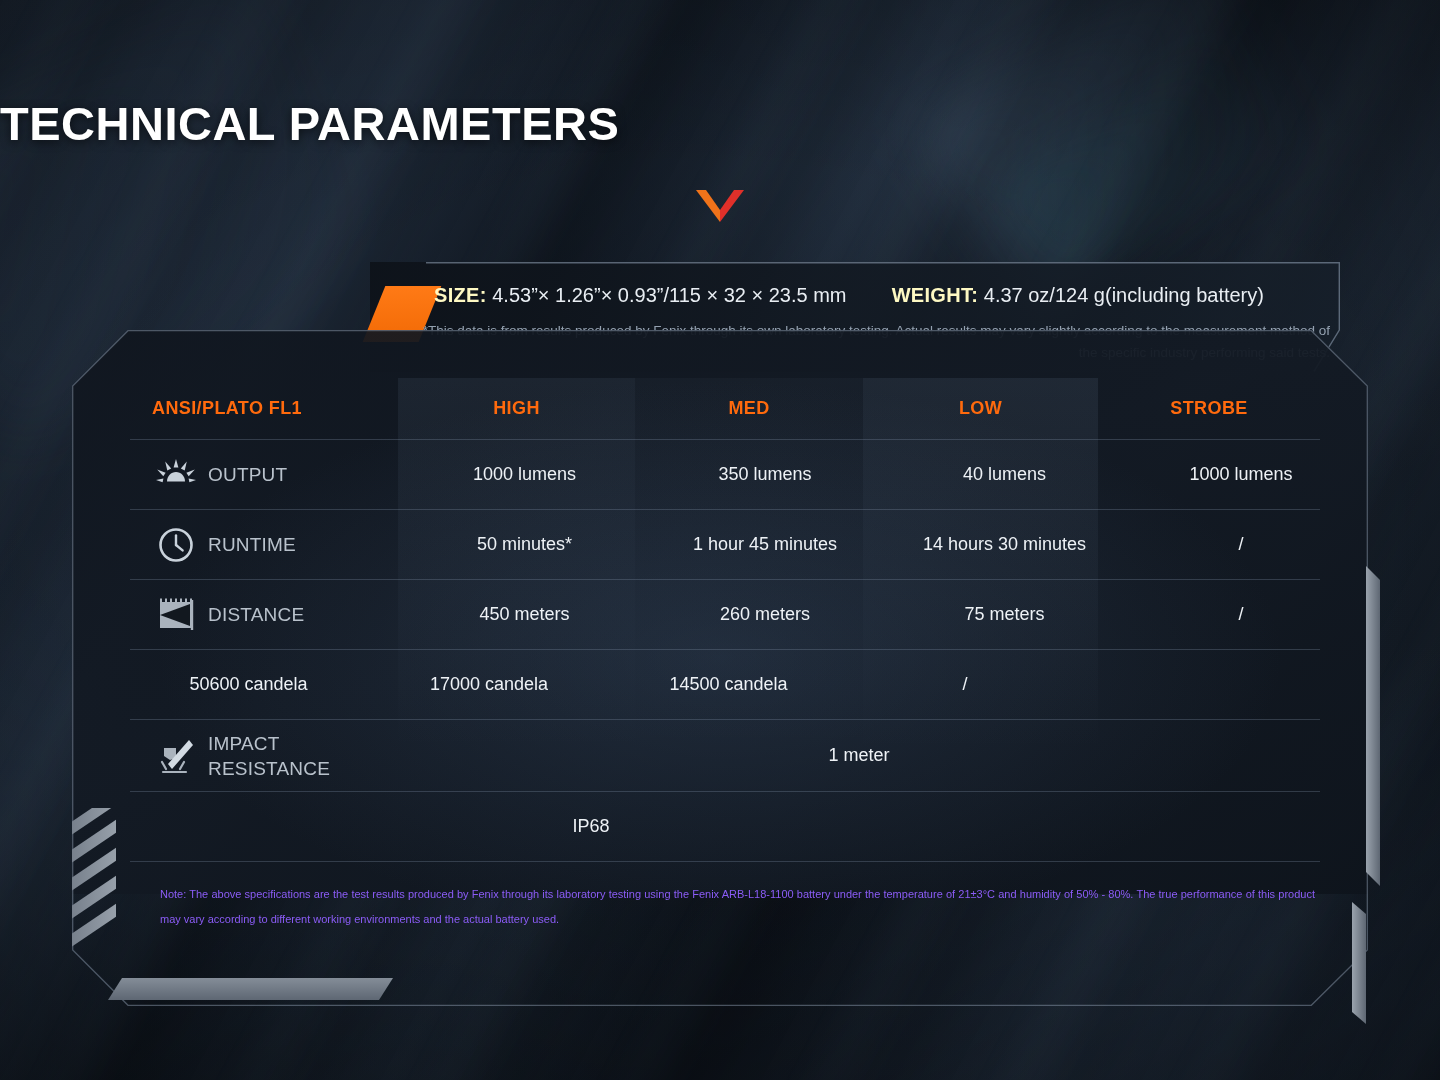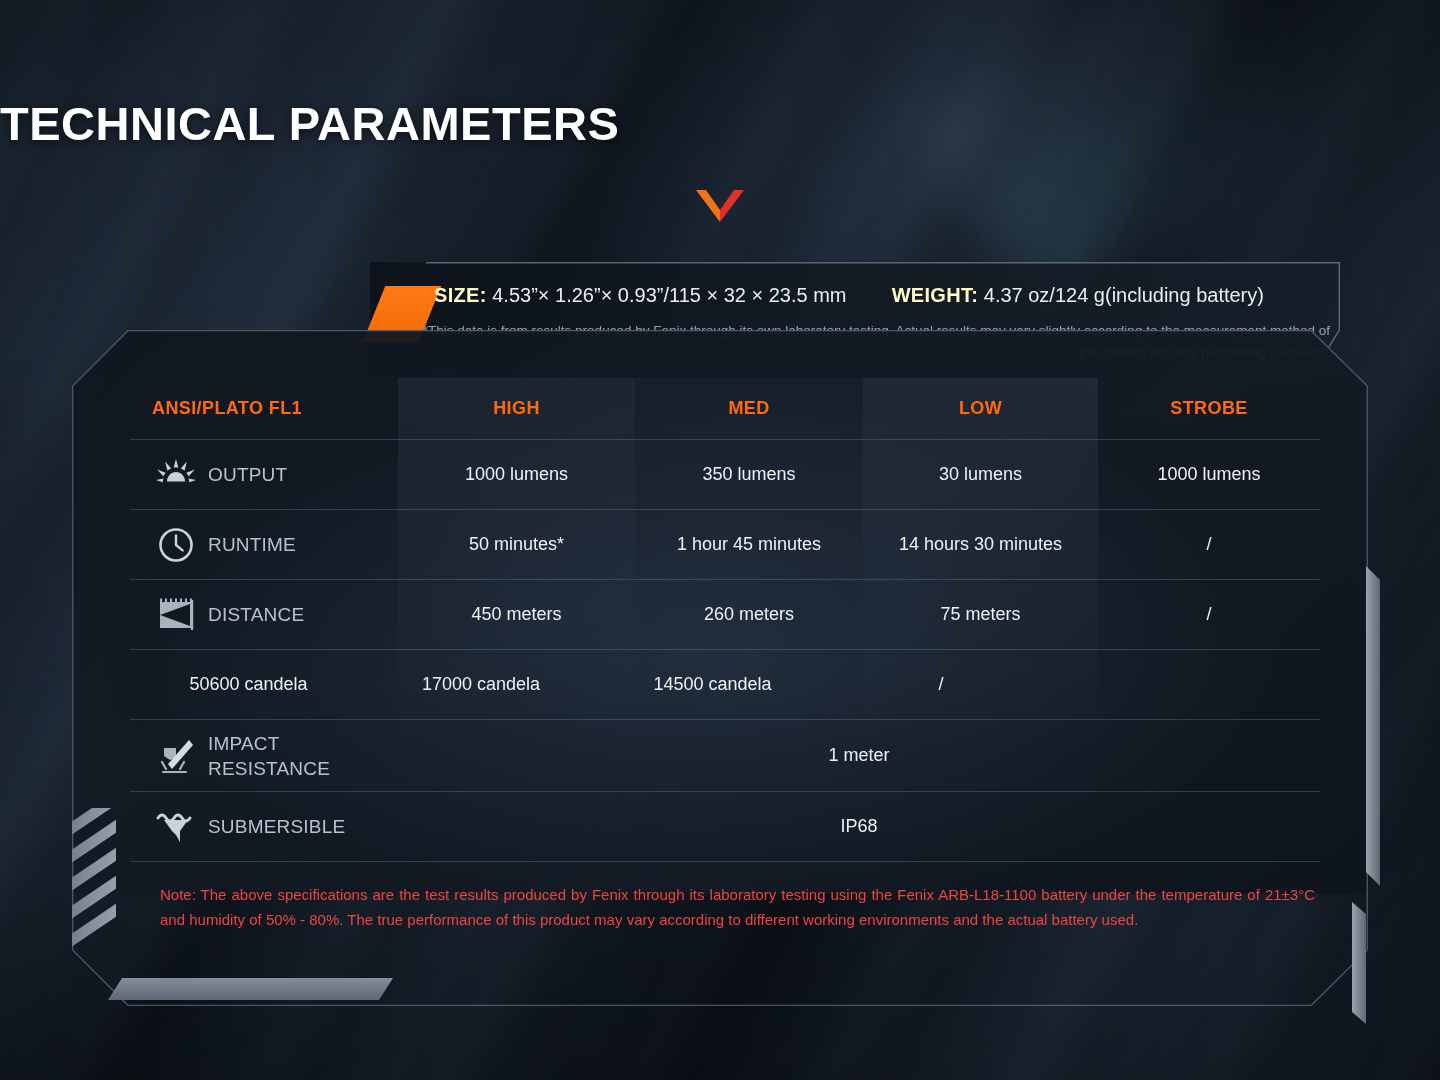--- a/index.html
+++ b/index.html
@@ -247,21 +247,21 @@
   }
   .c-label { width: 268px; text-align: left; display: flex; align-items: center; }
   .c-high  { width: 237px; }
   .c-med   { width: 228px; }
   .c-low   { width: 235px; }
   .c-strobe{ width: 222px; }
   .c-merged{ width: 922px; }
 
   .thead .c-label { padding-left: 22px; }
 
-  .row-body { height: 70px; }
+  .row-body { height: 70px; gap: 8px; }
   .row-tall { height: 72px; }
 
   .icon-box {
     width: 64px;
     flex: 0 0 64px;
     height: 44px;
     display: flex;
     align-items: center;
     justify-content: center;
     margin-left: 14px;
@@ -273,22 +273,22 @@
     line-height: 25px;
     text-align: left;
   }
 
   
   .note {
     position: absolute;
     left: 88px;
     top: 552px;
     width: 1155px;
-    color: #ef4444;
-    font-size: 15px;
+    color: #8b5cf6;
+    font-size: 11px;
     line-height: 25px;
     text-align: justify;
   }
   .note p { margin: 0; }
   .note p.last { text-align: left; }
 </style>
 </head>
 <body>
 
 <div class="bg-root">
@@ -371,21 +371,21 @@
               <polygon points="38.8,10.4 30.4,13.8 32.7,17.2"></polygon>
               <polygon points="0,21 7.4,19.4 6.6,23.2"></polygon>
               <polygon points="40,21 32.6,19.4 33.4,23.2"></polygon>
             </g>
           </svg>
         </span>
         <span class="rowlabel">OUTPUT</span>
       </div>
       <div class="cell c-high">1000 lumens</div>
       <div class="cell c-med">350 lumens</div>
-      <div class="cell c-low">30 lumens</div>
+      <div class="cell c-low">40 lumens</div>
       <div class="cell c-strobe">1000 lumens</div>
     </div>
 
     <div class="trow row-body">
       <div class="cell c-label">
         <span class="icon-box">
           <svg width="38" height="38" viewBox="0 0 38 38">
             <circle cx="19" cy="19" r="15.5" fill="none" stroke="#c9d2db" stroke-width="2.6"></circle>
             <line x1="19" y1="19" x2="19" y2="9.5" stroke="#c9d2db" stroke-width="2.4" stroke-linecap="round"></line>
             <line x1="19" y1="19" x2="25.6" y2="24.4" stroke="#c9d2db" stroke-width="2.4" stroke-linecap="round"></line>
@@ -447,29 +447,20 @@
         </span>
         <span class="rowlabel">
           <span>IMPACT</span><br>
           <span>RESISTANCE</span>
         </span>
       </div>
       <div class="cell c-merged">1 meter</div>
     </div>
 
     <div class="trow row-body">
-      <div class="cell c-label">
-        <span class="icon-box">
-          <svg width="42" height="32" viewBox="0 0 42 32">
-            <path d="M3 7 q4 -6 8 0 q4 6 8 0 q4 -6 8 0 q4 6 8 0" fill="none" stroke="#c9d2db" stroke-width="3" stroke-linecap="round"></path>
-            <polygon points="9,9 33,9 25,20 25,31 21,24 17,20" fill="#c9d2db"></polygon>
-          </svg>
-        </span>
-        <span class="rowlabel">SUBMERSIBLE</span>
-      </div>
       <div class="cell c-merged">IP68</div>
     </div>
 
   </div>
 
   <div class="note">
     <p>Note: The above specifications are the test results produced by Fenix through its laboratory testing using the Fenix ARB-L18-1100 battery under the temperature of 21±3°C and humidity of 50% - 80%. The true performance of this product may vary according to different working environments and the actual battery used.</p>
   </div>
 </div>
 

